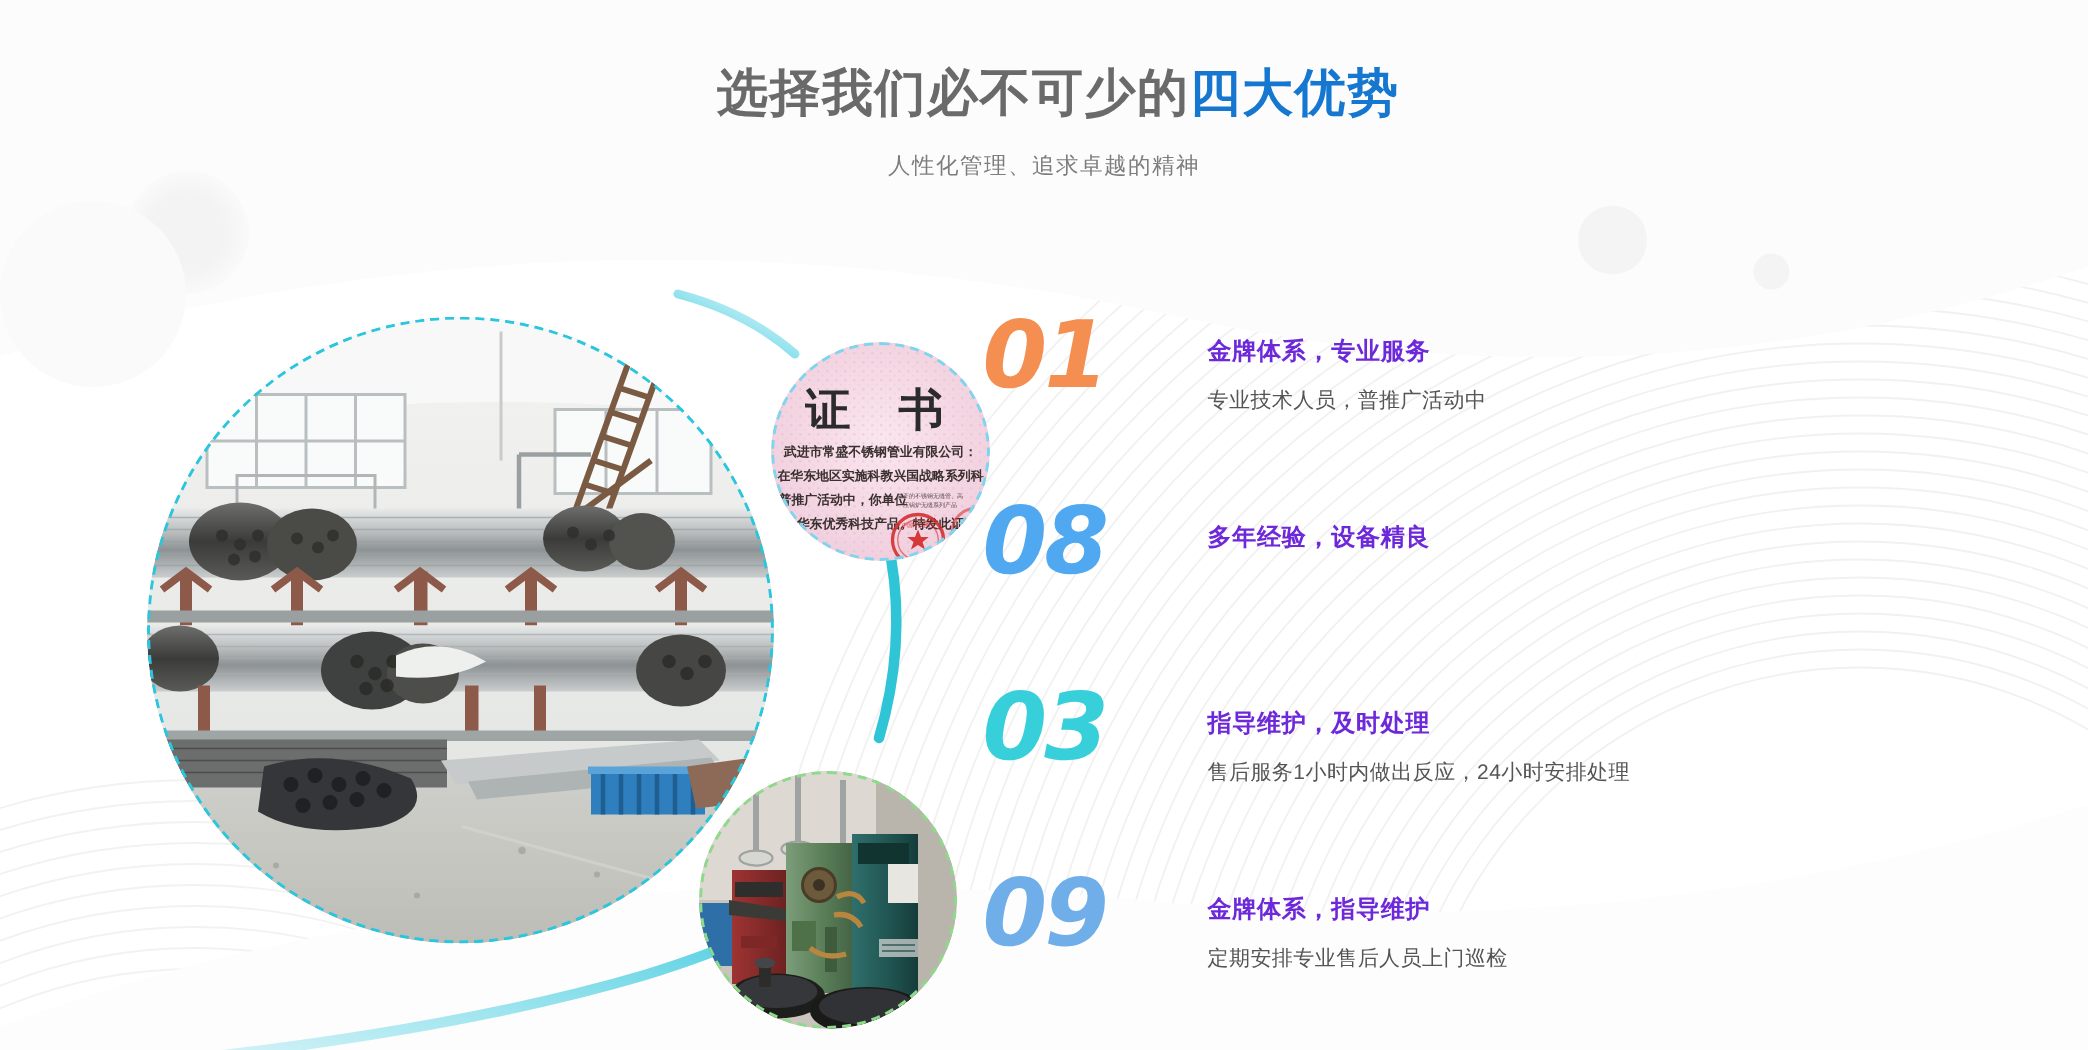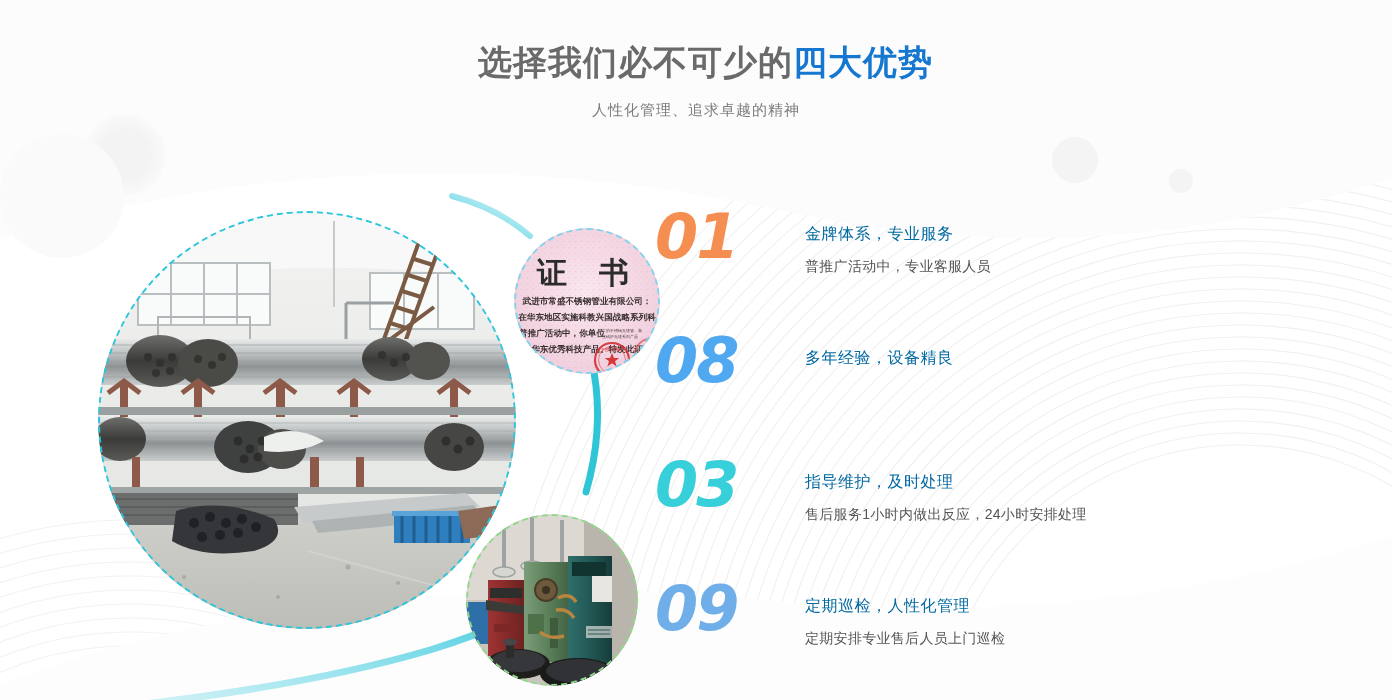--- a/index.html
+++ b/index.html
@@ -56,21 +56,21 @@
   .feature .num{
     position:absolute;left:0;top:-6px;
     font-size:62px;font-weight:bold;font-style:italic;
     font-family:"DejaVu Sans",sans-serif;
     letter-spacing:-2px;
     line-height:1;
     -webkit-text-stroke:0;
   }
   .feature .body{position:absolute;left:150px;top:12px;width:540px;}
   .feature h3{
-    margin:0;font-size:16px;font-weight:normal;color:#0369a1;letter-spacing:.5px;
+    margin:0;font-size:16px;font-weight:bold;color:#6d28d9;letter-spacing:.5px;
   }
   .feature p{
     margin:13px 0 0 0;font-size:14px;color:#555555;letter-spacing:.3px;
   }
 </style>
 </head>
 <body>
 
 <div class="stage">
 
@@ -477,21 +477,21 @@
     </div>
     <div class="ring" style="border-color: rgb(142, 217, 138);"></div>
   </div>
 
   <div class="features">
 
     <div class="feature">
       <div class="num" style="color:#f58e51;">01</div>
       <div class="body">
         <h3>金牌体系，专业服务</h3>
-        <p>普推广活动中，专业客服人员</p>
+        <p>专业技术人员，普推广活动中</p>
       </div>
     </div>
 
     <div class="feature">
       <div class="num" style="color:#4fa8f0;">08</div>
       <div class="body">
         <h3>多年经验，设备精良</h3>
       </div>
     </div>
 
@@ -499,19 +499,19 @@
       <div class="num" style="color:#37cfda;">03</div>
       <div class="body">
         <h3>指导维护，及时处理</h3>
         <p>售后服务1小时内做出反应，24小时安排处理</p>
       </div>
     </div>
 
     <div class="feature">
       <div class="num" style="color:#6faee8;">09</div>
       <div class="body">
-        <h3>定期巡检，人性化管理</h3>
+        <h3>金牌体系，指导维护</h3>
         <p>定期安排专业售后人员上门巡检</p>
       </div>
     </div>
 
   </div>
 </div>
 
 </body></html>

